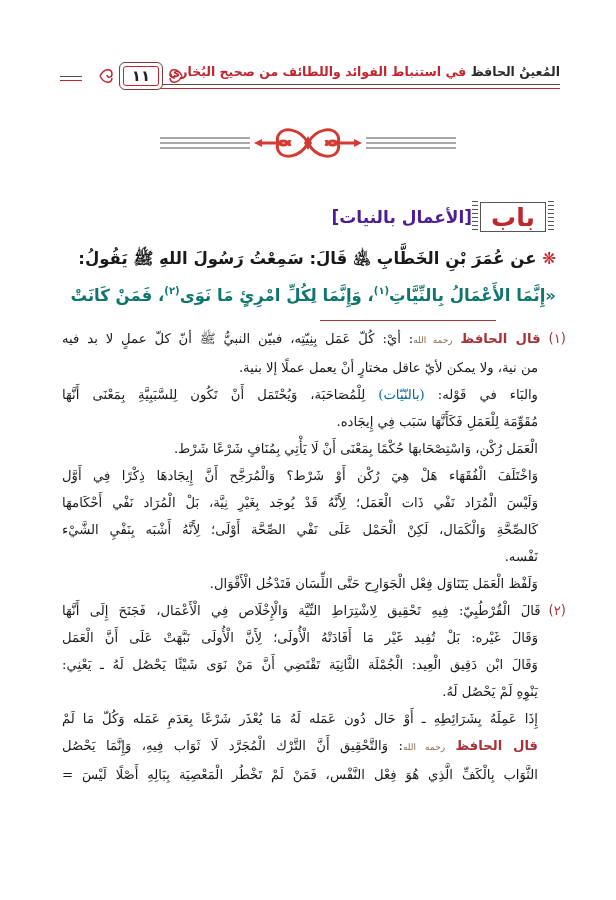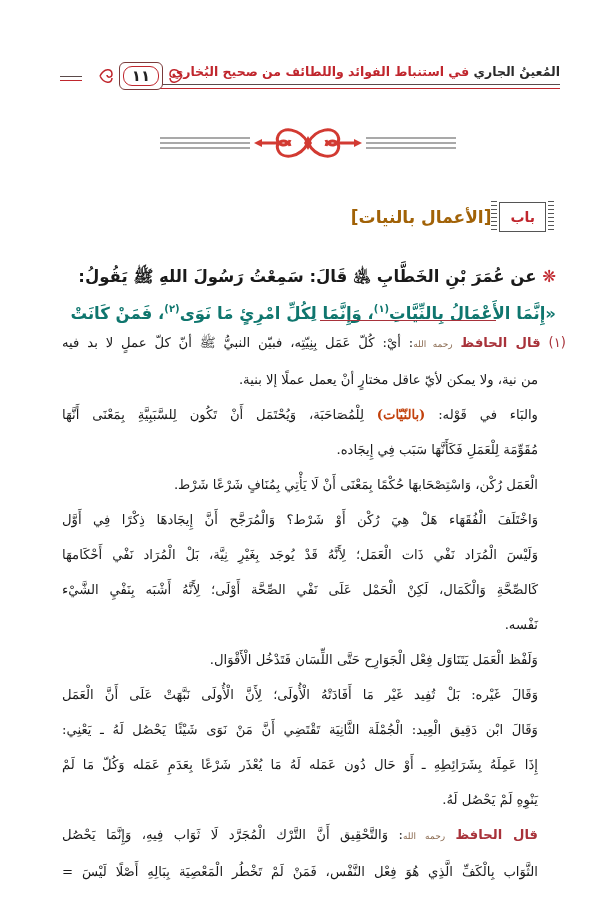--- a/index.html
+++ b/index.html
@@ -9,61 +9,61 @@
     .header-title { position: absolute; right: 0; top: 6px; direction: rtl;
            font-family: "DejaVu Sans", sans-serif; font-size: 12.5px; font-weight: bold; white-space: nowrap; }
     .header-title .t1 { color: #2a2a2a; }
     .header-title .t2 { color: #c0262d; }
     .header-rule { position: absolute; left: 90px; right: 0; top: 26px; height: 0;
            border-top: 1px solid #5a4a4a; }
     .header-rule2 { position: absolute; left: 90px; right: 0; top: 30px; height: 0;
            border-top: 1px solid #c0262d; }
     .page-box { position: absolute; left: 59px; top: 4px; width: 44px; height: 28px;
            border: 1.5px solid #7a3a3a; border-radius: 6px; box-sizing: border-box; background: #fff; }
-    .page-box-inner { position: absolute; inset: 3px; border: 1px solid #c0262d; border-radius: 9px;
+    .page-box-inner { position: absolute; inset: 3px; border: 1px solid #c0262d; border-radius: 3px;
            display: flex; align-items: center; justify-content: center;
            font-family: "DejaVu Sans", sans-serif; font-size: 15px; font-weight: bold; color: #222; }
     .flourish-s { position: absolute; top: 8px; width: 18px; height: 20px; }
     .left-rule { position: absolute; left: 0; top: 18px; width: 22px; border-top: 1px solid #5a4a4a; }
     .left-rule2 { position: absolute; left: 0; top: 22px; width: 22px; border-top: 1px solid #c0262d; }
 
     .ornament { position: absolute; left: 150px; top: 118px; width: 316px; height: 50px; }
 
     .bab { position: absolute; right: 70px; top: 200px; height: 34px; display: flex; direction: rtl; align-items: center; gap: 8px; }
     .bab-box { position: relative; border: 1.5px solid #555; padding: 0 10px; height: 28px; display: flex; align-items: center;
-           font-family: "DejaVu Sans", sans-serif; font-weight: bold; font-size: 14px; color: #c0262d; background: #fff; }
+           font-family: "DejaVu Sans", sans-serif; font-weight: bold; font-size: 25px; color: #c0262d; background: #fff; }
     .bab-box::before, .bab-box::after { content: ""; position: absolute; top: -2px; bottom: -2px; width: 6px;
            background: repeating-linear-gradient(180deg, #555 0 1px, transparent 1px 4px); }
     .bab-box::before { right: -9px; }
     .bab-box::after { left: -9px; }
-    .bab-title { font-family: "DejaVu Sans", sans-serif; font-weight: bold; font-size: 17px; color: #a16207; }
+    .bab-title { font-family: "DejaVu Sans", sans-serif; font-weight: bold; font-size: 17px; color: #4c1d95; }
 
-    .hadith { position: absolute; left: 60px; right: 60px; top: 261px; direction: rtl; text-align: justify; }
+    .hadith { position: absolute; left: 60px; right: 60px; top: 243px; direction: rtl; text-align: justify; }
     .hadith-line { font-family: "DejaVu Sans", sans-serif; font-weight: bold; font-size: 16.5px; line-height: 32px; white-space: nowrap; }
     .hadith-line .star { color: #c0262d; }
     .hadith-line.red { color: #0f766e; }
     .hadith-line sup { font-size: 10px; }
 
     .fn-rule { position: absolute; left: 320px; width: 176px; top: 320px; border-top: 1.5px solid #a8323a; }
 
     .notes { position: absolute; left: 62px; right: 50px; top: 325px; direction: rtl; }
-    .note-line { font-size: 13.2px; line-height: 35px; white-space: nowrap; text-align: justify; text-align-last: justify; }
+    .note-line { font-size: 13.2px; line-height: 27px; white-space: nowrap; text-align: justify; text-align-last: justify; }
     .note-line.short { text-align-last: right; }
     .note-line .num { color: #a8323a; font-family: "DejaVu Sans", sans-serif; margin-left: 8px; }
     .note-line .lbl { color: #a8323a; font-family: "DejaVu Sans", sans-serif; font-weight: bold; }
-    .note-line .red { color: #c2410c; font-weight: bold; }
+    .note-line .red { color: #0369a1; font-weight: normal; }
     .note-line .hon { color: #8a6a50; font-size: 9px; }
     .indent { padding-right: 28px; }
   </style>
 </head>
 <body>
 
 <div class="header">
   <div class="header-title">
-    <span class="t1">المُعينُ الجاري</span>
+    <span class="t1">المُعينُ الحافظ</span>
     <span class="t2">في استنباط الفوائد واللطائف من صحيح البُخاري</span>
   </div>
   <div class="header-rule"></div>
   <div class="header-rule2"></div>
   <div class="left-rule"></div>
   <div class="left-rule2"></div>
   <svg class="flourish-s" style="left:38px" viewBox="0 0 18 20">
     <path d="M2 10 C6 2, 14 2, 14 8 C14 12, 9 12, 9 9 M2 10 C6 18, 14 18, 14 12" fill="none" stroke="#c0262d" stroke-width="1.5"></path>
   </svg>
   <div class="page-box">
@@ -123,21 +123,24 @@
     <span>والبَاء في قَوْله: </span><span class="red">(بالنّيّات)</span><span> لِلْمُصَاحَبَة، وَيُحْتَمَل أَنْ تَكُون لِلسَّبَبِيَّةِ بِمَعْنَى أَنَّهَا</span>
   </div>
   <div class="note-line short indent">مُقَوِّمَة لِلْعَمَلِ فَكَأَنَّهَا سَبَب فِي إِيجَاده.</div>
   <div class="note-line short indent">الْعَمَل رُكْن، وَاسْتِصْحَابهَا حُكْمًا بِمَعْنَى أَنْ لَا يَأْتِي بِمُنَافٍ شَرْعًا شَرْط.</div>
   <div class="note-line indent">وَاخْتَلَفَ الْفُقَهَاء هَلْ هِيَ رُكْن أَوْ شَرْط؟ وَالْمُرَجَّح أَنَّ إِيجَادهَا ذِكْرًا فِي أَوَّل</div>
   <div class="note-line indent">وَلَيْسَ الْمُرَاد نَفْي ذَات الْعَمَل؛ لِأَنَّهُ قَدْ يُوجَد بِغَيْرِ نِيَّة، بَلْ الْمُرَاد نَفْي أَحْكَامهَا</div>
   <div class="note-line indent">كَالصِّحَّةِ وَالْكَمَال، لَكِنْ الْحَمْل عَلَى نَفْي الصِّحَّة أَوْلَى؛ لِأَنَّهُ أَشْبَه بِنَفْيِ الشَّيْء</div>
   <div class="note-line short indent">نَفْسه.</div>
   <div class="note-line short indent">وَلَفْظ الْعَمَل يَتَنَاوَل فِعْل الْجَوَارِح حَتَّى اللِّسَان فَتَدْخُل الْأَقْوَال.</div>
 
+  <div class="note-line">
+    <span class="num">(٢)</span><span>قَالَ الْقُرْطُبِيّ: فِيهِ تَحْقِيق لِاشْتِرَاطِ النِّيَّة وَالْإِخْلَاص فِي الْأَعْمَال، فَجَنَحَ إِلَى أَنَّهَا</span>
+  </div>
   <div class="note-line indent">وَقَالَ غَيْره: بَلْ تُفِيد غَيْر مَا أَفَادَتْهُ الْأُولَى؛ لِأَنَّ الْأُولَى نَبَّهَتْ عَلَى أَنَّ الْعَمَل</div>
   <div class="note-line indent">وَقَالَ ابْن دَقِيق الْعِيد: الْجُمْلَة الثَّانِيَة تَقْتَضِي أَنَّ مَنْ نَوَى شَيْئًا يَحْصُل لَهُ ـ يَعْنِي:</div>
+  <div class="note-line short indent">يَنْوِهِ لَمْ يَحْصُل لَهُ.</div>
   <div class="note-line indent">إِذَا عَمِلَهُ بِشَرَائِطِهِ ـ أَوْ حَال دُون عَمَله لَهُ مَا يُعْذَر شَرْعًا بِعَدَمِ عَمَله وَكُلّ مَا لَمْ</div>
-  <div class="note-line short indent">يَنْوِهِ لَمْ يَحْصُل لَهُ.</div>
   <div class="note-line indent">
     <span class="lbl">قال الحافظ</span> <span class="hon">رحمه الله</span><span>: وَالتَّحْقِيق أَنَّ التَّرْك الْمُجَرَّد لَا ثَوَاب فِيهِ، وَإِنَّمَا يَحْصُل</span>
   </div>
   <div class="note-line indent">الثَّوَاب بِالْكَفِّ الَّذِي هُوَ فِعْل النَّفْس، فَمَنْ لَمْ تَخْطُر الْمَعْصِيَة بِبَالِهِ أَصْلًا لَيْسَ =</div>
 </div>
 
 </body></html>

